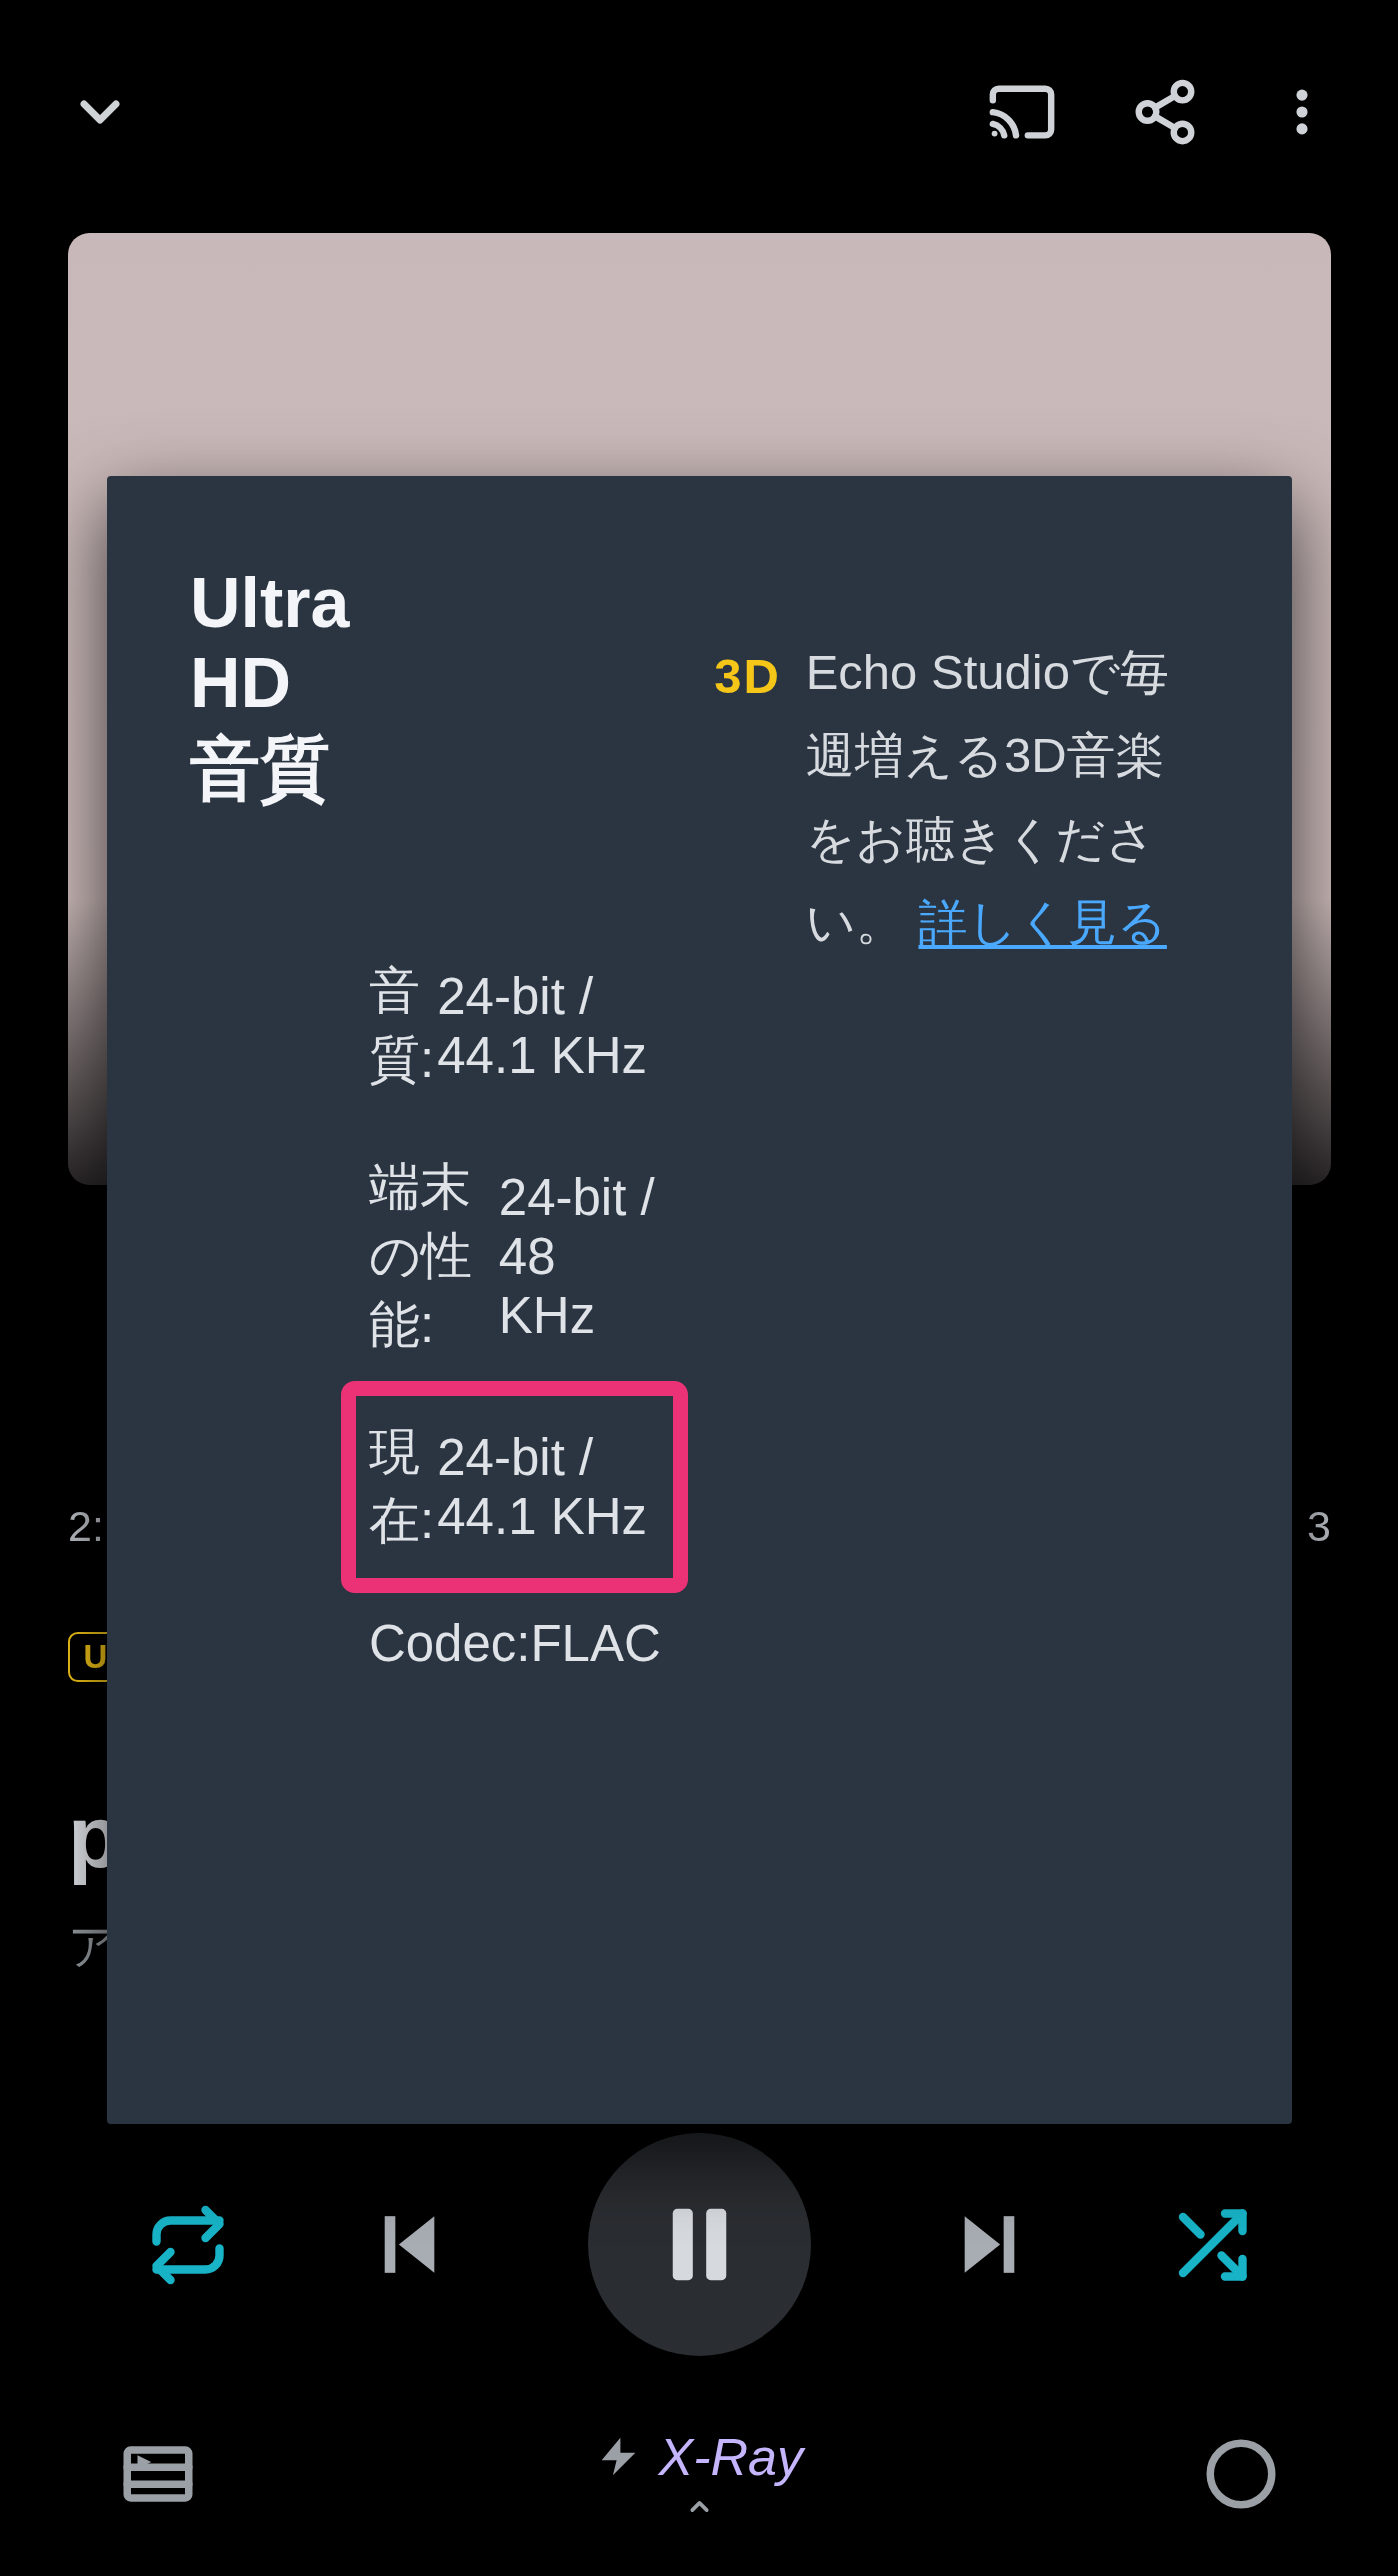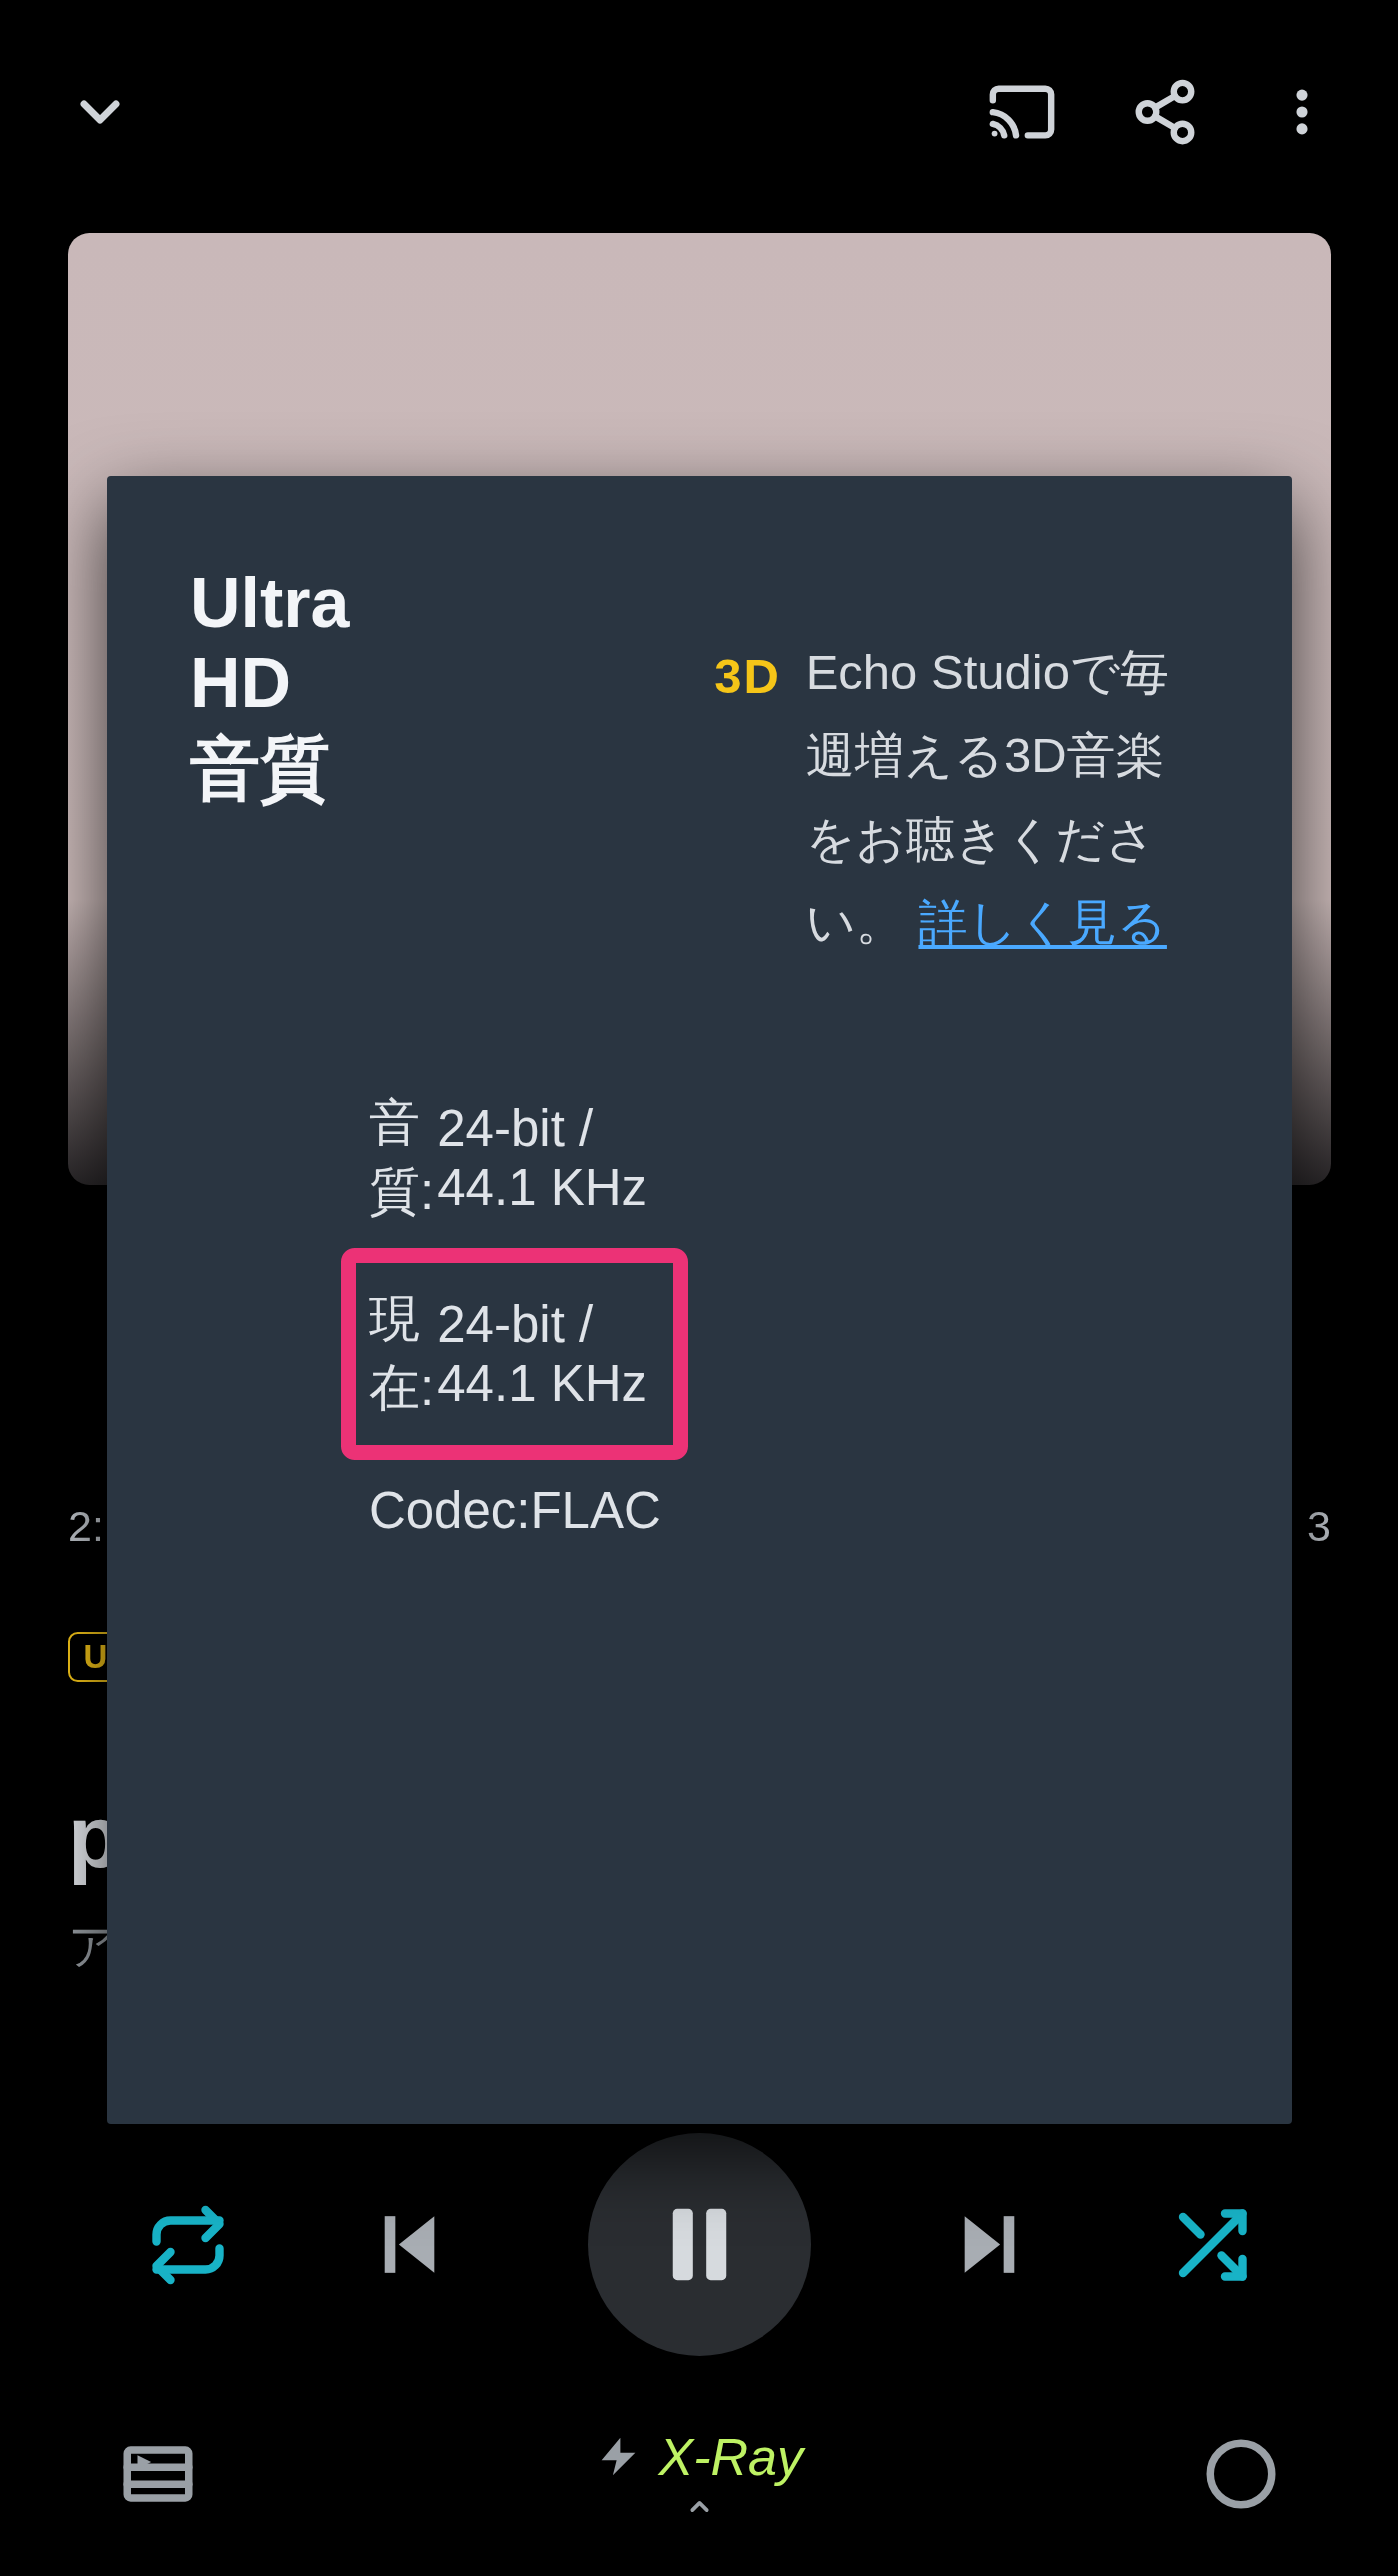--- a/index.html
+++ b/index.html
@@ -133,21 +133,21 @@
     align-items: center;
     gap: 5.8px;
     color: #9aa0a6;
   }
   .xray-row {
     display: flex;
     align-items: center;
     gap: 17.5px;
     font-size: 52px;
     font-style: italic;
-    color: #bef264;
+    color: #c4b5fd;
   }
 
   
   .dialog {
     position: absolute;
     top: 476px;
     left: 107px;
     right: 107px;
     bottom: 452px;
     background: #2a3541;
@@ -357,20 +357,24 @@
 </div>
 
 <div class="dialog">
   <h1>Ultra HD 音質</h1>
 
   <div class="kv-list">
     <div class="kv">
       <span>音質:</span>
       <span>24-bit / 44.1 KHz</span>
     </div>
+    <div class="kv">
+      <span>端末の性能:</span>
+      <span>24-bit / 48 KHz</span>
+    </div>
     <div class="kv highlight">
       <span>現在:</span>
       <span>24-bit / 44.1 KHz</span>
     </div>
     <div class="kv">
       <span>Codec:</span>
       <span>FLAC</span>
     </div>
   </div>
 

